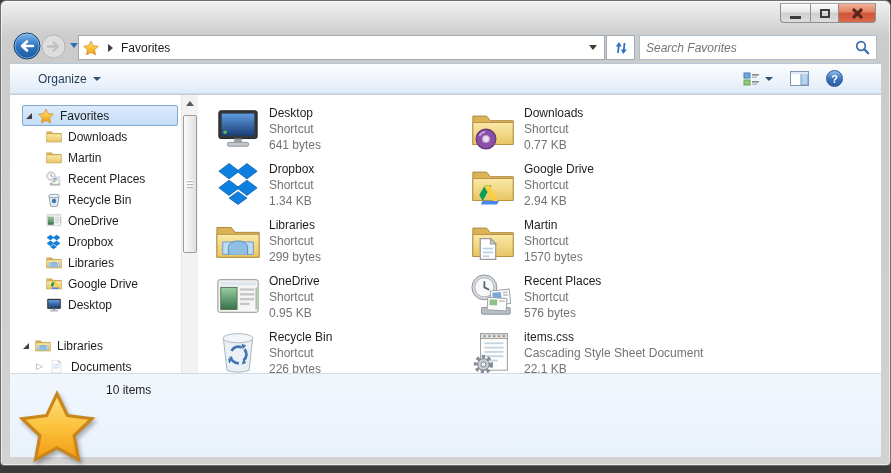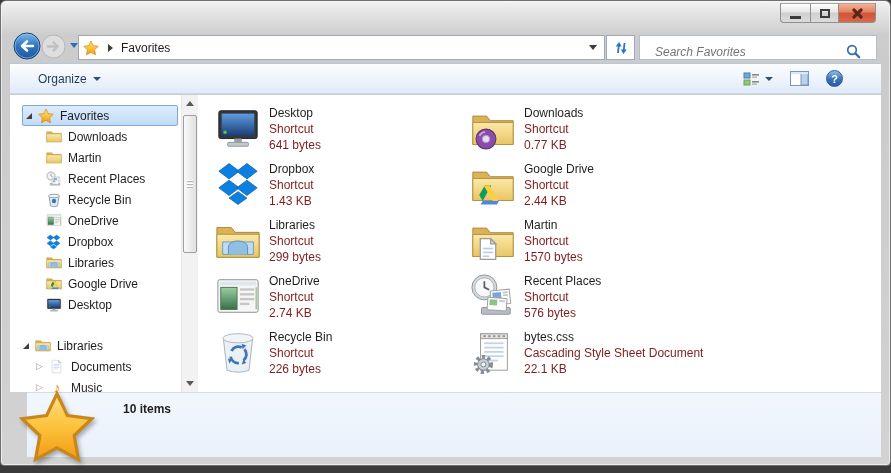--- a/index.html
+++ b/index.html
@@ -36,21 +36,21 @@
     border:1px solid #a0aab4; display:flex; align-items:center; padding:0 4px; }
   .addr-star { width:16px; height:16px; flex:none; }
   .addr-sep { width:0; height:0; border-top:4px solid transparent; border-bottom:4px solid transparent;
     border-left:5px solid #3c3c3c; margin:0 8px 0 9px; }
   .addr-text { font-size:12px; color:#1e1e1e; flex:1; }
   .addr-drop { width:0; height:0; border-left:4px solid transparent; border-right:4px solid transparent;
     border-top:5px solid #3c3c3c; margin-right:3px; }
   .btn-refresh { position:absolute; left:605px; top:34px; width:29px; height:25px; background:#fff;
     border:1px solid #a0aab4; display:flex; align-items:center; justify-content:center; }
   .search-box { position:absolute; left:638px; top:34px; width:238px; height:25px; background:#fff;
-    border:1px solid #aebfd0; display:flex; align-items:flex-end; padding:0 15px; }
+    border:1px solid #aebfd0; display:flex; align-items:center; padding:0 6px; }
   .search-box input { border:none; outline:none; flex:1; font-family:"Liberation Sans",sans-serif;
     font-size:12px; font-style:italic; color:#8b8b8b; background:transparent; }
 
   
   .toolbar { position:absolute; left:9px; right:9px; top:62px; height:31px;
     background:linear-gradient(#fcfdfe,#eef4fb 55%,#dfeafa); border-top:1px solid #b9c8d9;
     border-bottom:1px solid #ccd9e8; display:flex; align-items:center; padding:0 8px; }
   .organize { display:flex; align-items:center; gap:6px; padding:4px 10px; margin-left:10px;
     font-size:12px; color:#1f3b57; border-radius:3px; }
   .dd-tri { width:0; height:0; border-left:4px solid transparent; border-right:4px solid transparent;
@@ -88,25 +88,25 @@
   .sb-grip { position:absolute; left:3px; right:3px; top:50%; margin-top:-4px; height:8px;
     background:repeating-linear-gradient(#ffffff 0 1px,#b5b5b5 1px 2px,transparent 2px 3px); }
 
   .main-pane { flex:1; padding:9px 0 0 16px; }
   .files { display:grid; grid-template-columns:255px 255px; grid-auto-rows:56px; }
   .tile { display:flex; gap:7px; align-items:flex-start; width:250px; }
   .tile-icon { width:48px; height:48px; flex:none; position:relative; display:flex; align-items:center; justify-content:center; }
   .badge { position:absolute; left:-2px; bottom:0; }
   .tile-text { display:flex; flex-direction:column; font-size:12px; line-height:16px; padding-top:1px; }
   .t-name { color:#1e1e1e; }
-  .t-type,.t-size { color:#7f1d1d; }
+  .t-type,.t-size { color:#737373; }
 
   
-  .details-pane { position:absolute; left:26px; right:9px; bottom:8px; height:65px;
-    background:linear-gradient(#f2f7fd,#e9f1fb); border-top:1px solid #cfdcea;font-weight:bold; }
+  .details-pane { position:absolute; left:9px; right:9px; bottom:8px; height:84px;
+    background:linear-gradient(#f2f7fd,#e9f1fb); border-top:1px solid #cfdcea; }
   .status-text { position:absolute; left:96px; top:9px; font-size:12px; color:#1e1e1e; }
   .big-star { position:absolute; left:18px; top:388px; width:76px; height:76px; z-index:5;
     filter:drop-shadow(2px 3px 2px rgba(0,0,0,.3)); }
 </style>
 </head>
 <body>
 
 <svg width="0" height="0" style="position:absolute" aria-hidden="true">
   <defs>
     <linearGradient id="gStar" x1="0" y1="0" x2="0" y2="1">
@@ -513,37 +513,37 @@
 
         <div class="tile">
           <span class="tile-icon">
               <svg width="42" height="46" viewBox="0 0 32 36">
                 <use href="#sym-dropbox"></use>
               </svg>
             </span>
           <span class="tile-text">
             <span class="t-name">Dropbox</span>
             <span class="t-type">Shortcut</span>
-            <span class="t-size">1.43 KB</span>
+            <span class="t-size">1.34 KB</span>
           </span>
         </div>
 
         <div class="tile">
           <span class="tile-icon">
             <svg width="44" height="38" viewBox="0 0 48 40">
                 <use href="#sym-folder"></use>
               </svg>
             <svg class="badge" width="26" height="24" viewBox="0 0 22 20" style="left:6px;bottom:1px">
                 <use href="#sym-gdrive"></use>
               </svg>
           </span>
           <span class="tile-text">
             <span class="t-name">Google Drive</span>
             <span class="t-type">Shortcut</span>
-            <span class="t-size">2.44 KB</span>
+            <span class="t-size">2.94 KB</span>
           </span>
         </div>
 
         <div class="tile">
           <span class="tile-icon">
               <svg width="46" height="40" viewBox="0 0 48 40">
                 <use href="#sym-libraries"></use>
               </svg>
             </span>
           <span class="tile-text">
@@ -571,21 +571,21 @@
 
         <div class="tile">
           <span class="tile-icon">
               <svg width="46" height="40" viewBox="0 0 48 40">
                 <use href="#sym-window"></use>
               </svg>
             </span>
           <span class="tile-text">
             <span class="t-name">OneDrive</span>
             <span class="t-type">Shortcut</span>
-            <span class="t-size">2.74 KB</span>
+            <span class="t-size">0.95 KB</span>
           </span>
         </div>
 
         <div class="tile">
           <span class="tile-icon">
               <svg width="46" height="46" viewBox="0 0 48 48">
                 <use href="#sym-clockpapers"></use>
               </svg>
             </span>
           <span class="tile-text">
@@ -608,21 +608,21 @@
           </span>
         </div>
 
         <div class="tile">
           <span class="tile-icon">
               <svg width="46" height="46" viewBox="0 0 48 48">
                 <use href="#sym-pagegear"></use>
               </svg>
             </span>
           <span class="tile-text">
-            <span class="t-name">bytes.css</span>
+            <span class="t-name">items.css</span>
             <span class="t-type">Cascading Style Sheet Document</span>
             <span class="t-size">22.1 KB</span>
           </span>
         </div>
 
       </div>
     </div>
   </div>
 
   <div class="details-pane">

